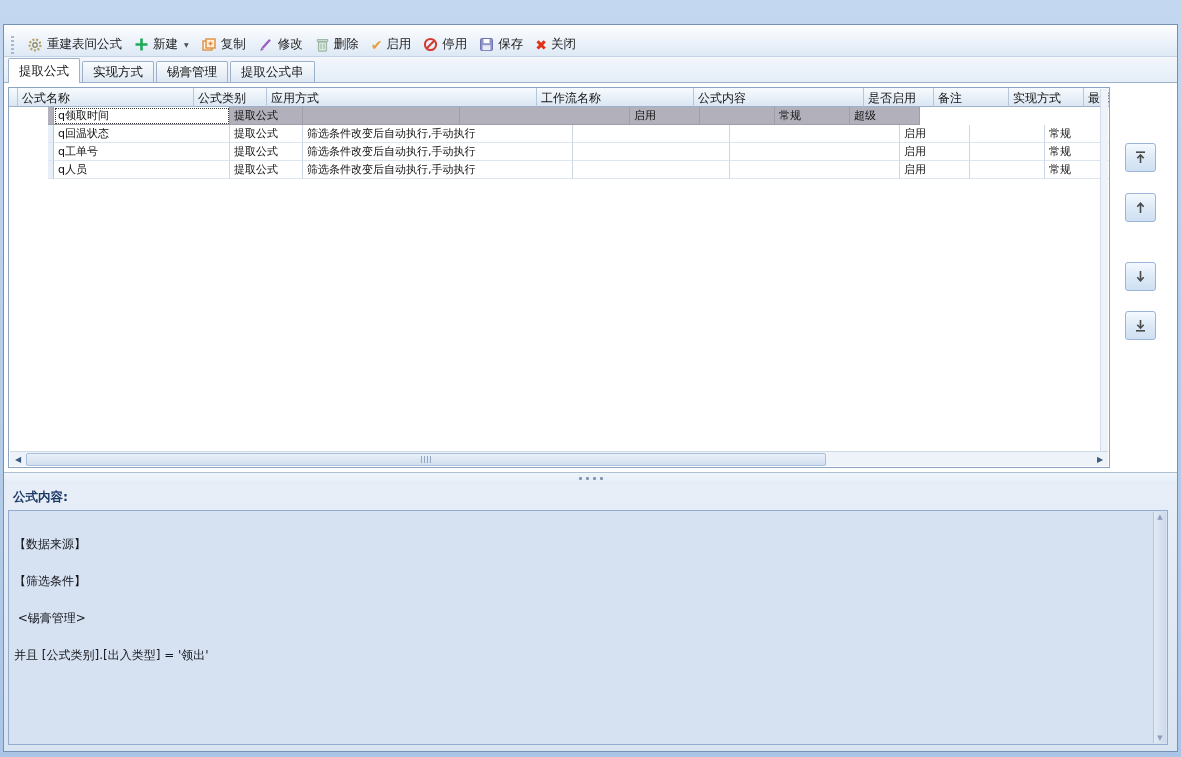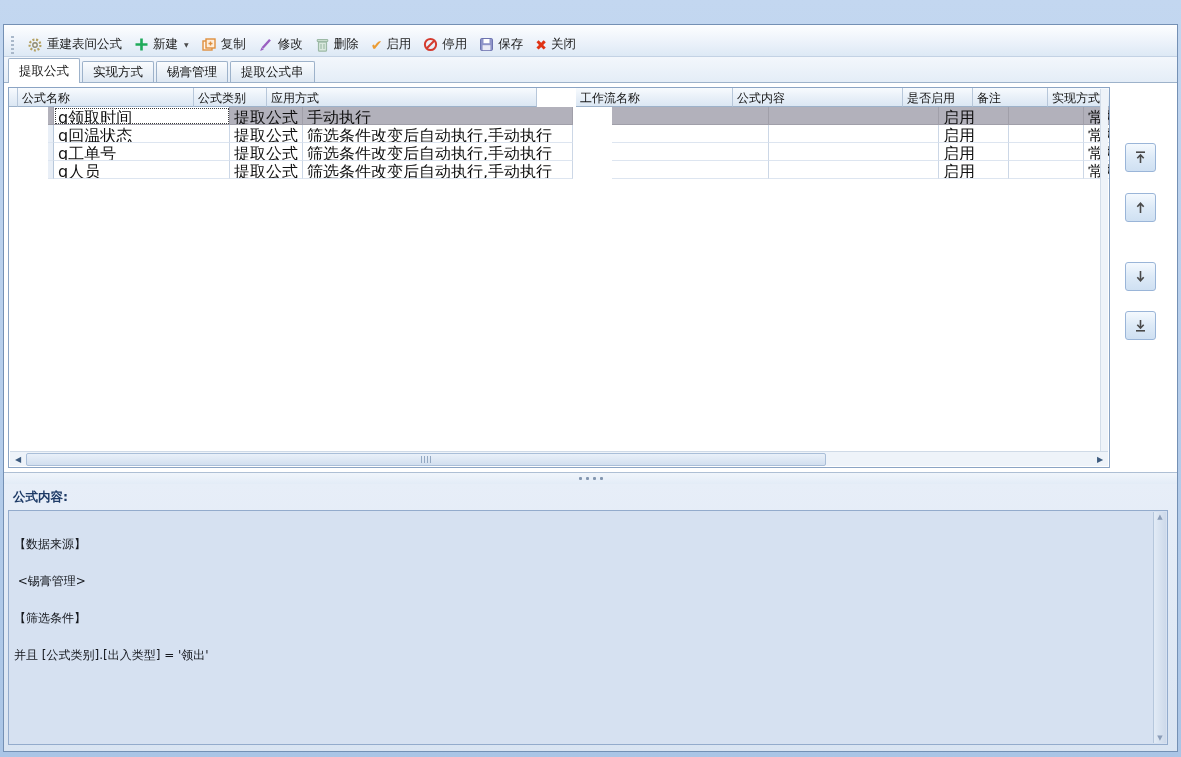--- a/index.html
+++ b/index.html
@@ -32,27 +32,27 @@
     background:linear-gradient(180deg,#f3f7fc,#e4edf7);border-bottom:1px solid #9db2ca;}
   .tab{height:21px;display:flex;align-items:center;padding:0 10px;margin-right:2px;font-size:12.5px;color:#151515;
     background:linear-gradient(180deg,#fafcfe,#dde7f2);border:1px solid #9db2ca;border-bottom:none;border-radius:2px 2px 0 0;}
   .tab.active{height:25px;background:#fff;position:relative;z-index:2;margin-bottom:-1px;}
 
   
   .grid{position:absolute;left:4px;top:62px;width:1102px;height:381px;border:1px solid #8ba4c4;background:#fff;overflow:hidden;}
   .hdr-row{display:flex;height:19px;}
   .hdr-cell{flex:0 0 auto;background:linear-gradient(180deg,#f8fbfe,#eaf1f9 45%,#dbe7f3);border-right:1px solid #b7c7da;
     border-bottom:1px solid #9db2ca;font-size:12px;padding:2px 4px 0;color:#141414;white-space:nowrap;overflow:hidden;}
-  .grow{display:flex;height:18px;font-size:16px;padding-left:39px;}
+  .grow{display:flex;height:18px;font-size:11px;padding-left:39px;}
   .cell{flex:0 0 auto;border-right:1px solid #ccd7e6;border-bottom:1px solid #dde5f0;padding:1px 4px 0;color:#101010;
     white-space:nowrap;overflow:hidden;}
   .cind{background:#e9eff7;border-right:1px solid #b7c7da;padding:0;}
   .grow.selected .cell{background:#b2b1bb;border-right-color:#a09fa9;border-bottom-color:#a09fa9;}
   .grow.selected .cell.focused{background:#ffffff;outline:1px dotted #3a3a3a;outline-offset:-2px;}
-  .c0{width:6px;}.c1{width:176px;}.c2{width:73px;}.c3{width:270px;}.c4{width:157px;margin-left:39px;}
+  .c0{width:6px;}.c1{width:176px;}.c2{width:73px;}.c3{width:270px;}.c4{width:157px;}
   .c5{width:170px;}.c6{width:70px;}.c7{width:75px;}.c8{width:75px;}.c9{width:70px;}
 
   .vtrack{position:absolute;top:1px;right:1px;bottom:16px;width:8px;background:#eef3f9;border-left:1px solid #d3dde9;}
   .hscroll{position:absolute;left:1px;right:1px;bottom:1px;height:15px;background:#eef3f9;border-top:1px solid #cfdae7;display:flex;align-items:center;}
   .hs-btn{width:16px;flex:0 0 auto;text-align:center;font-size:8px;color:#3c5a7e;line-height:13px;}
   .hs-track{flex:1;position:relative;height:13px;}
   .hs-thumb{position:absolute;left:0;top:0;width:800px;height:13px;border:1px solid #a9bed8;border-radius:2px;
     background:linear-gradient(180deg,#e9f0f9,#d2dfef);display:flex;align-items:center;justify-content:center;}
   .hs-grip{width:11px;height:7px;background:repeating-linear-gradient(90deg,#93a8c2 0 1px,rgba(0,0,0,0) 1px 3px);}
 
@@ -182,21 +182,20 @@
         <div class="hdr-cell c6">是否启用</div>
         <div class="hdr-cell c7">备注</div>
         <div class="hdr-cell c8">实现方式</div>
         <div class="hdr-cell c9">最后</div>
       </div>
 
       <div class="grow selected">
         <div class="cell cind c0"></div>
         <div class="cell c1 focused">q领取时间</div>
         <div class="cell c2">提取公式</div>
-        <div class="cell c3">手动执行</div>
         <div class="cell c4"></div>
         <div class="cell c5"></div>
         <div class="cell c6">启用</div>
         <div class="cell c7"></div>
         <div class="cell c8">常规</div>
         <div class="cell c9">超级</div>
       </div>
 
       <div class="grow">
         <div class="cell cind c0"></div>
@@ -278,22 +277,22 @@
       <div class="sdot"></div>
       <div class="sdot"></div>
       <div class="sdot"></div>
     </div>
 
     <div class="bpanel">
       <div class="bp-label">公式内容:</div>
       <div class="formula">
         <div class="f-lines">
           <div>【数据来源】</div>
+          <div>【筛选条件】</div>
           <div> &lt;锡膏管理&gt;</div>
-          <div>【筛选条件】</div>
           <div>并且 [公式类别].[出入类型] = '领出'</div>
           
           
         </div>
         <div class="fscroll">
           <div class="fs-arrow">▲</div>
           <div class="fs-arrow">▼</div>
         </div>
       </div>
     </div>

